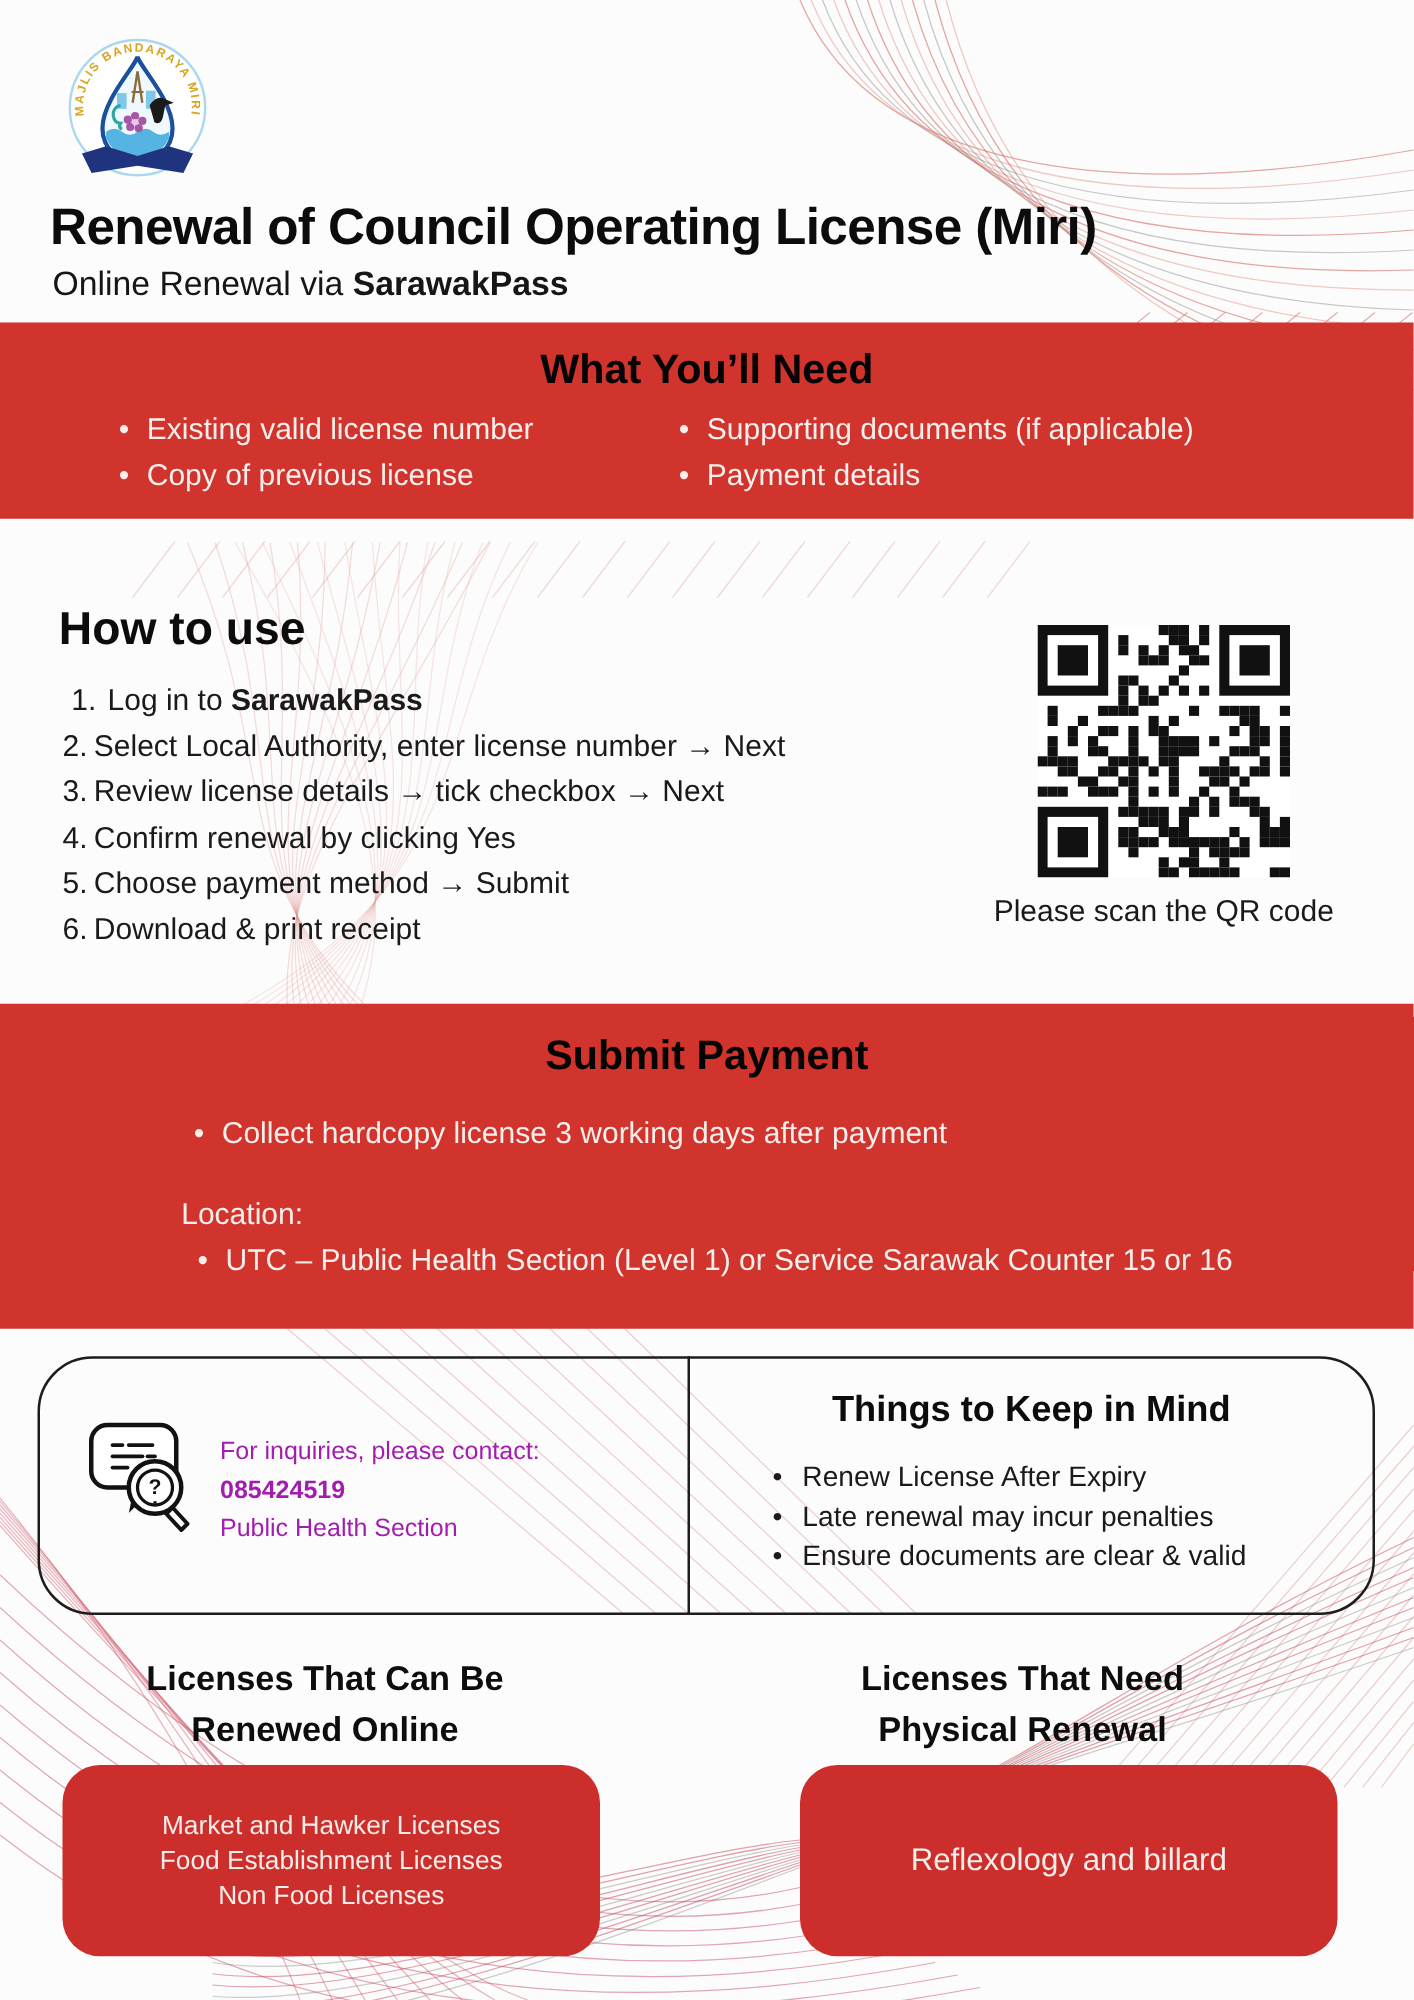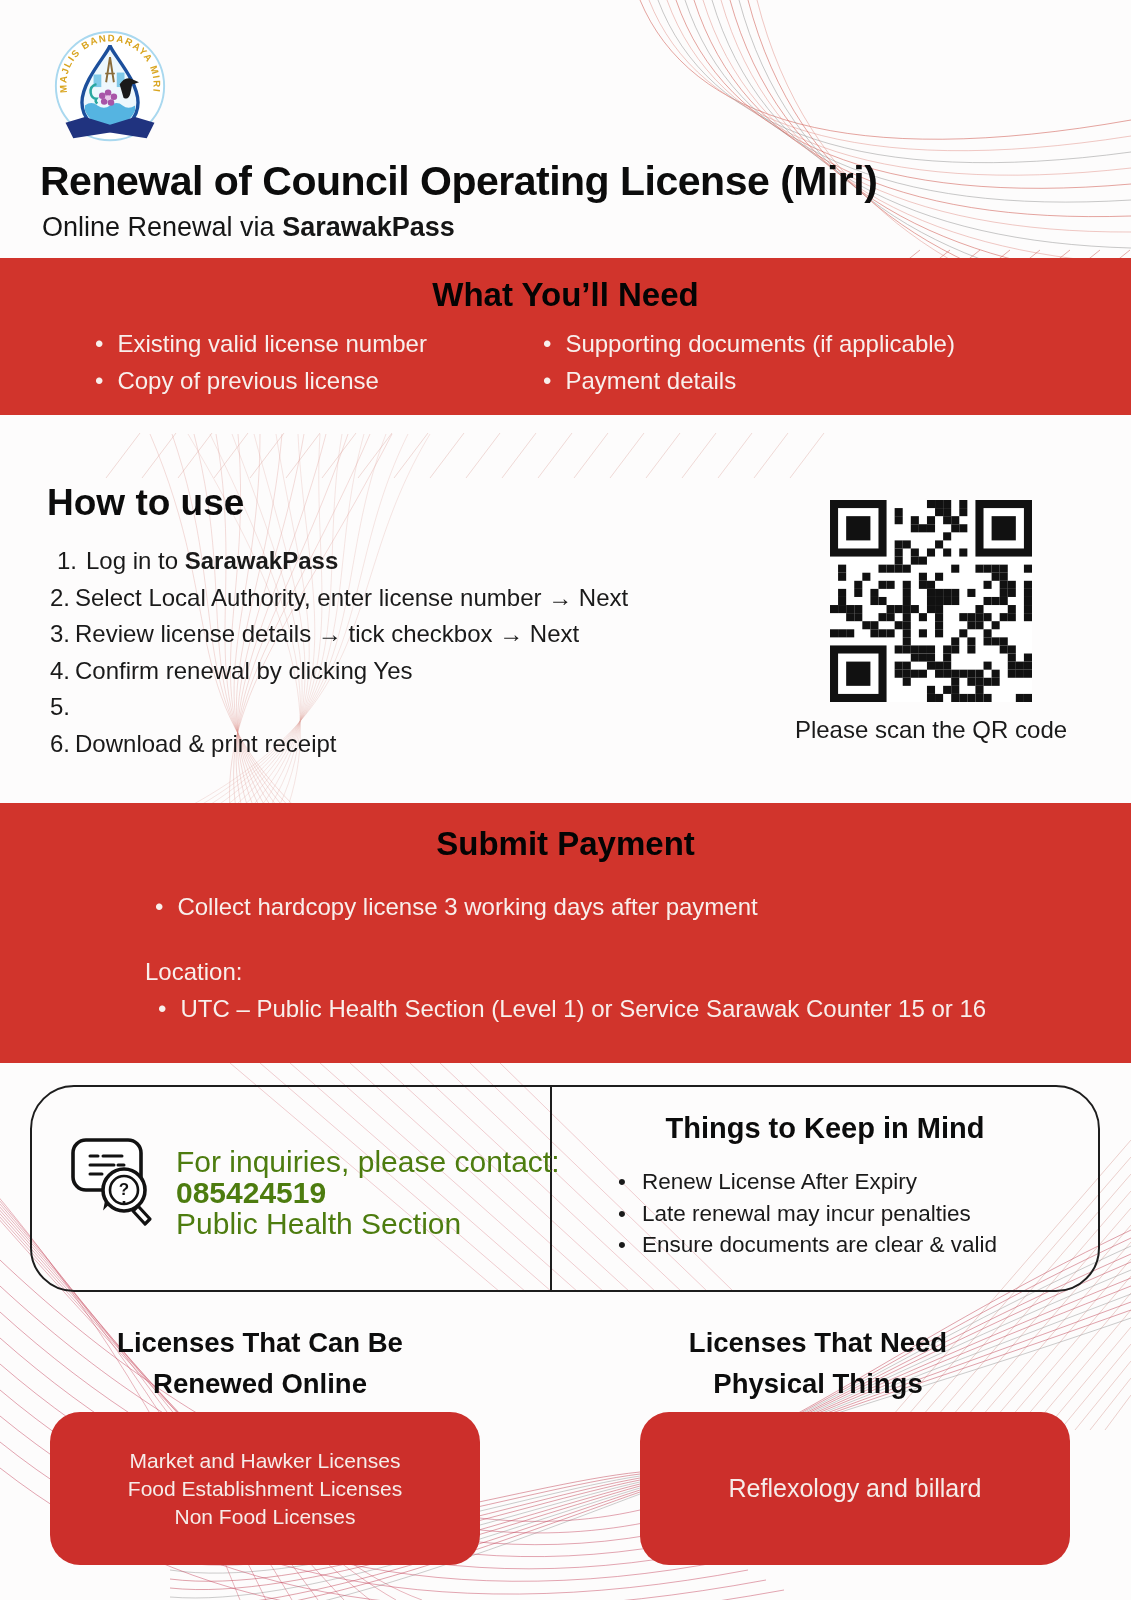--- a/index.html
+++ b/index.html
@@ -39,21 +39,21 @@
   #steps li.first .num{margin-left:7px;margin-right:9px}
 
   
   #qr-box{left:830px;top:500px;width:202px;height:202px;background:#fff}
   #qr-caption{left:760px;top:716px;width:342px;text-align:center;font-size:24px;color:#1a1a1a}
 
   
   #infobox{left:30px;top:1085px;width:1070px;height:207px;border:2px solid #1d1d1d;border-radius:44px}
   #infobox-divider{left:550px;top:1085px;width:2px;height:207px;background:#1d1d1d}
   #contact-icon{left:64px;top:1132px;width:100px;height:104px}
-  #contact-text{left:176px;top:1146px;font-size:30px;line-height:31px;color:#4d7c0f}
+  #contact-text{left:176px;top:1146px;font-size:20px;line-height:31px;color:#a21caf}
   #contact-text .phone{font-weight:800}
   #mind-title{left:560px;top:1112px;width:530px;text-align:center;font-size:29px;font-weight:800;color:#0c0c0c}
   #mind-list{left:618px;top:1166px;list-style:none;font-size:22.5px;color:#1a1a1a}
   #mind-list li{display:flex;line-height:31.5px}
   #mind-list li .dot{margin-right:16px}
 
   
   .col-title{text-align:center;font-size:27.5px;font-weight:700;line-height:41px;color:#0d0d0d}
   #online-title{left:90px;top:1322px;width:340px}
   #physical-title{left:648px;top:1322px;width:340px}
@@ -256,20 +256,21 @@
   <li>
       <span class="num">3.</span>
       <span class="txt">Review license details → tick checkbox → Next</span>
     </li>
   <li>
       <span class="num">4.</span>
       <span class="txt">Confirm renewal by clicking Yes</span>
     </li>
   <li>
       <span class="num">5.</span>
+      <span class="txt">Choose payment method → Submit</span>
     </li>
   <li>
       <span class="num">6.</span>
       <span class="txt">Download &amp; print receipt</span>
     </li>
 </ol>
 
 <div class="abs" id="qr-box">
   <svg id="qr-svg" viewBox="0 0 200 200" width="202" height="202">
       <rect width="200" height="200" fill="#ffffff"></rect>
@@ -531,23 +532,23 @@
       <span>Ensure documents are clear &amp; valid</span>
     </li>
 </ul>
 
 <div class="abs col-title" id="online-title">
   <div>Licenses That Can Be</div>
   <div>Renewed Online</div>
 </div>
 <div class="abs col-title" id="physical-title">
   <div>Licenses That Need</div>
-  <div>Physical Things</div>
+  <div>Physical Renewal</div>
 </div>
 
 <div class="abs redbox" id="online-box" style="background: rgb(204, 47, 43);">
   <div>Market and Hawker Licenses</div>
   <div>Food Establishment Licenses</div>
   <div>Non Food Licenses</div>
 </div>
-<div class="abs redbox" id="physical-box" style="background: rgb(204, 47, 43); border-radius: 29px;">
+<div class="abs redbox" id="physical-box" style="background: rgb(204, 47, 43);">
   <div>Reflexology and billard</div>
 </div>
 
 </body></html>

